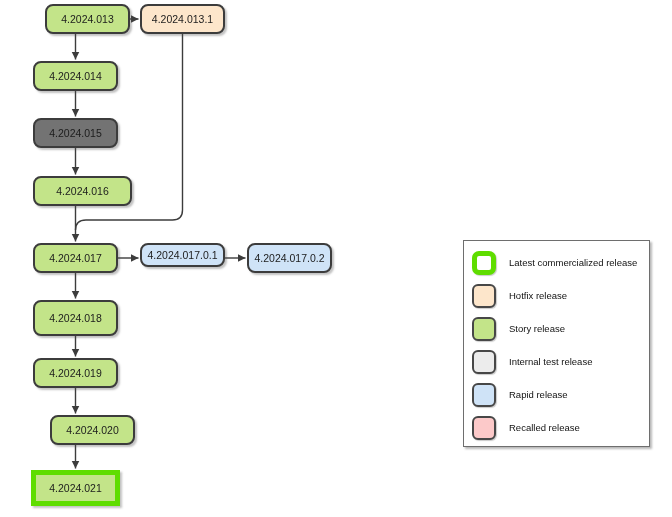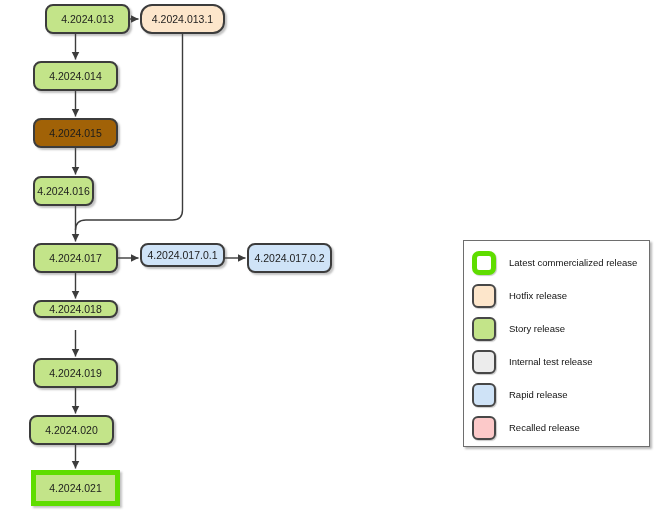--- a/index.html
+++ b/index.html
@@ -101,30 +101,30 @@
         <path marker-end="url(#arrowhead)" d="M75.5,445 L75.5,468.5" fill="none" stroke="#3c3c3c" stroke-width="1.4"></path>
         <path marker-end="url(#arrowhead)" d="M118,19 L138.5,19" fill="none" stroke="#3c3c3c" stroke-width="1.4"></path>
         <path marker-end="url(#arrowhead)" d="M118,258 L138.5,258" fill="none" stroke="#3c3c3c" stroke-width="1.4"></path>
         <path marker-end="url(#arrowhead)" d="M225,258 L245.5,258" fill="none" stroke="#3c3c3c" stroke-width="1.4"></path>
         <path d="M182.5,34 L182.5,210 Q182.5,220 172.5,220 L86,220 Q75.5,220 75.5,230" fill="none" stroke="#3c3c3c" stroke-width="1.4"></path>
       </g>
   </svg>
 
   <div id="nodes-layer">
       <div class="node" style="left: 45px; top: 4px; width: 85px; height: 30px; background: rgb(195, 228, 137); border-color: rgb(60, 60, 60);">4.2024.013</div>
-      <div class="node" style="left: 140px; top: 4px; width: 85px; height: 30px; background: rgb(253, 230, 203); border-color: rgb(60, 60, 60); border-radius: 12px;">4.2024.013.1</div>
+      <div class="node" style="left: 140px; top: 4px; width: 85px; height: 30px; background: rgb(253, 230, 203); border-color: rgb(60, 60, 60);">4.2024.013.1</div>
       <div class="node" style="left: 33px; top: 61px; width: 85px; height: 30px; background: rgb(195, 228, 137); border-color: rgb(60, 60, 60);">4.2024.014</div>
-      <div class="node" style="left: 33px; top: 118px; width: 85px; height: 30px; background: #a16207; border-color: rgb(60, 60, 60);">4.2024.015</div>
-      <div class="node" style="left: 33px; top: 176px; width: 61px; height: 30px; background: rgb(195, 228, 137); border-color: rgb(60, 60, 60);">4.2024.016</div>
+      <div class="node" style="left: 33px; top: 118px; width: 85px; height: 30px; background: #737373; border-color: rgb(60, 60, 60);">4.2024.015</div>
+      <div class="node" style="left: 33px; top: 176px; width: 99px; height: 30px; background: rgb(195, 228, 137); border-color: rgb(60, 60, 60);">4.2024.016</div>
       <div class="node" style="left: 33px; top: 243px; width: 85px; height: 30px; background: rgb(195, 228, 137); border-color: rgb(60, 60, 60);">4.2024.017</div>
       <div class="node" style="left: 140px; top: 243px; width: 85px; height: 24px; background: rgb(207, 227, 247); border-color: rgb(60, 60, 60);">4.2024.017.0.1</div>
       <div class="node" style="left: 247px; top: 243px; width: 85px; height: 30px; background: rgb(207, 227, 247); border-color: rgb(60, 60, 60);">4.2024.017.0.2</div>
-      <div class="node" style="left: 33px; top: 300px; width: 85px; height: 18px; background: rgb(195, 228, 137); border-color: rgb(60, 60, 60);">4.2024.018</div>
+      <div class="node" style="left: 33px; top: 300px; width: 85px; height: 36px; background: rgb(195, 228, 137); border-color: rgb(60, 60, 60);">4.2024.018</div>
       <div class="node" style="left: 33px; top: 358px; width: 85px; height: 30px; background: rgb(195, 228, 137); border-color: rgb(60, 60, 60);">4.2024.019</div>
-      <div class="node" style="left: 29px; top: 415px; width: 85px; height: 30px; background: rgb(195, 228, 137); border-color: rgb(60, 60, 60);">4.2024.020</div>
+      <div class="node" style="left: 50px; top: 415px; width: 85px; height: 30px; background: rgb(195, 228, 137); border-color: rgb(60, 60, 60);">4.2024.020</div>
       <div class="node latest" style="left: 31px; top: 470px; width: 89px; height: 36px; background: rgb(195, 228, 137); border-color: rgb(95, 221, 0);">4.2024.021</div>
     </div>
 
   <div id="legend">
       <div class="legend-row">
         <div class="legend-swatch latest" style="border-color: rgb(95, 221, 0);"></div>
         <span class="legend-label">Latest commercialized release</span>
       </div>
       <div class="legend-row">
         <div class="legend-swatch" style="background: rgb(253, 230, 203);"></div>

